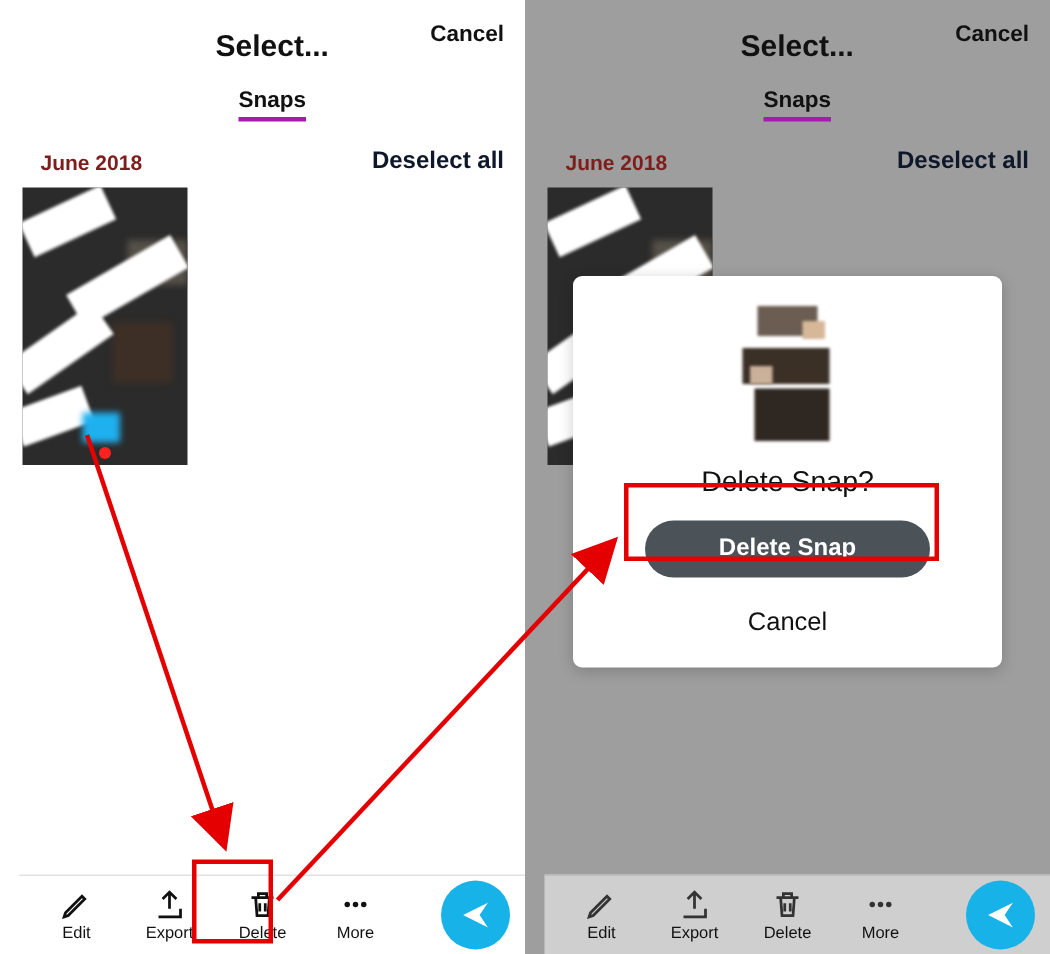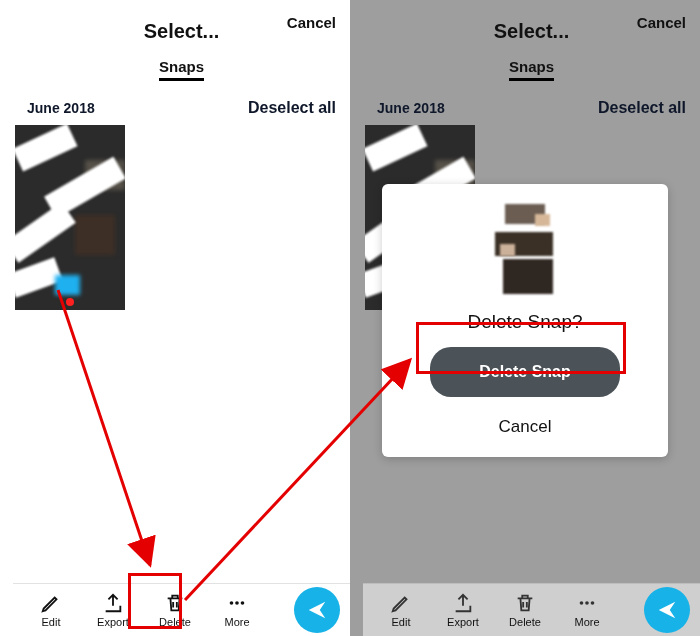--- a/index.html
+++ b/index.html
@@ -4,23 +4,23 @@
 <style>
   * { box-sizing: border-box; margin: 0; padding: 0; }
   body { font-family: -apple-system, BlinkMacSystemFont, "Helvetica Neue", Arial, sans-serif; background: #fff; width: 700px; height: 636px; overflow: hidden; position: relative; }
   .stage { display: flex; width: 700px; height: 636px; position: relative; }
   .phone { width: 350px; height: 636px; position: relative; display: flex; flex-direction: column; background: #fff; padding-left: 13px; }
   .phone.right-p { background: #9e9e9e; }
   .header { height: 56px; display: flex; align-items: center; justify-content: center; position: relative; padding-top: 6px; }
   .header-title { font-size: 20px; font-weight: 700; color: #111; }
   .header-cancel { position: absolute; right: 14px; top: 14px; font-size: 15px; font-weight: 600; color: #111; }
   .tabs { display: flex; justify-content: center; padding: 2px 0 10px; }
-  .tab { font-size: 15px; font-weight: 700; color: #111; padding-bottom: 3px; border-bottom: 3px solid #000000; }
+  .tab { font-size: 15px; font-weight: 700; color: #111; padding-bottom: 3px; border-bottom: 3px solid #a21caf; }
   .section-row { display: flex; justify-content: space-between; align-items: center; padding: 8px 14px; }
-  .section-date { font-size: 14px; font-weight: 700; color: #0f172a; }
+  .section-date { font-size: 14px; font-weight: 700; color: #7f1d1d; }
   .section-action { font-size: 16px; font-weight: 700; color: #0f172a; }
   .grid { padding: 0 0 0 2px; }
   .thumb { width: 110px; height: 185px; background: #2b2b2b; position: relative; overflow: hidden; }
   .thumb .p { position: absolute; }
   .thumb .w1 { left: 0; top: 10px; width: 60px; height: 25px; background: #fff; transform: rotate(-25deg); filter: blur(1px); }
   .thumb .w2 { left: 30px; top: 50px; width: 80px; height: 25px; background: #fff; transform: rotate(-30deg); filter: blur(1px); }
   .thumb .w3 { left: -10px; top: 95px; width: 70px; height: 25px; background: #fff; transform: rotate(-35deg); filter: blur(1px); }
   .thumb .w4 { left: -5px; top: 140px; width: 50px; height: 25px; background: #fff; transform: rotate(-20deg); filter: blur(1px); }
   .thumb .br { left: 60px; top: 90px; width: 40px; height: 40px; background: #3e2f26; filter: blur(2px); }
   .thumb .bl { left: 40px; top: 150px; width: 25px; height: 20px; background: #1fb0f0; filter: blur(2px); }
@@ -39,21 +39,21 @@
   
   .dialog { position: absolute; left: 32px; top: 184px; width: 286px; background: #fff; border-radius: 6px; padding: 20px 14px 14px; display: flex; flex-direction: column; align-items: center; box-shadow: 0 2px 10px rgba(0,0,0,.2); }
   .dialog .preview { width: 80px; height: 95px; position: relative; margin-bottom: 12px; }
   .dialog .preview .blob { position: absolute; filter: blur(1px); }
   .dialog .preview .b1 { left: 20px; top: 0; width: 40px; height: 20px; background: #6b5d52; }
   .dialog .preview .b2 { left: 10px; top: 28px; width: 58px; height: 24px; background: #3a3026; }
   .dialog .preview .b3 { left: 18px; top: 55px; width: 50px; height: 35px; background: #2f2722; }
   .dialog .preview .b4 { left: 50px; top: 10px; width: 15px; height: 12px; background: #d6b899; }
   .dialog .preview .b5 { left: 15px; top: 40px; width: 15px; height: 12px; background: #cbb09a; }
   .dialog-title { font-size: 19px; font-weight: 400; color: #111; margin-bottom: 14px; }
-  .dialog-primary { width: 190px; height: 50px; border-radius: 21px; background: #4b5258; color: #fff; font-size: 16px; font-weight: 700; display: flex; align-items: center; justify-content: center; margin-bottom: 14px; }
+  .dialog-primary { width: 190px; height: 38px; border-radius: 21px; background: #4b5258; color: #fff; font-size: 16px; font-weight: 700; display: flex; align-items: center; justify-content: center; margin-bottom: 14px; }
   .dialog-cancel { font-size: 17px; font-weight: 500; color: #111; padding: 6px 20px; }
   
   .ann-box { position: absolute; border: 3px solid #e40000; pointer-events: none; }
   .ann-box.delete-box { left: 128px; top: 573px; width: 54px; height: 56px; }
   .ann-box.primary-box { left: 416px; top: 322px; width: 210px; height: 52px; }
   
   .arrows { position: absolute; left: 0; top: 0; width: 700px; height: 636px; pointer-events: none; }
 </style>
 </head>
 <body>

